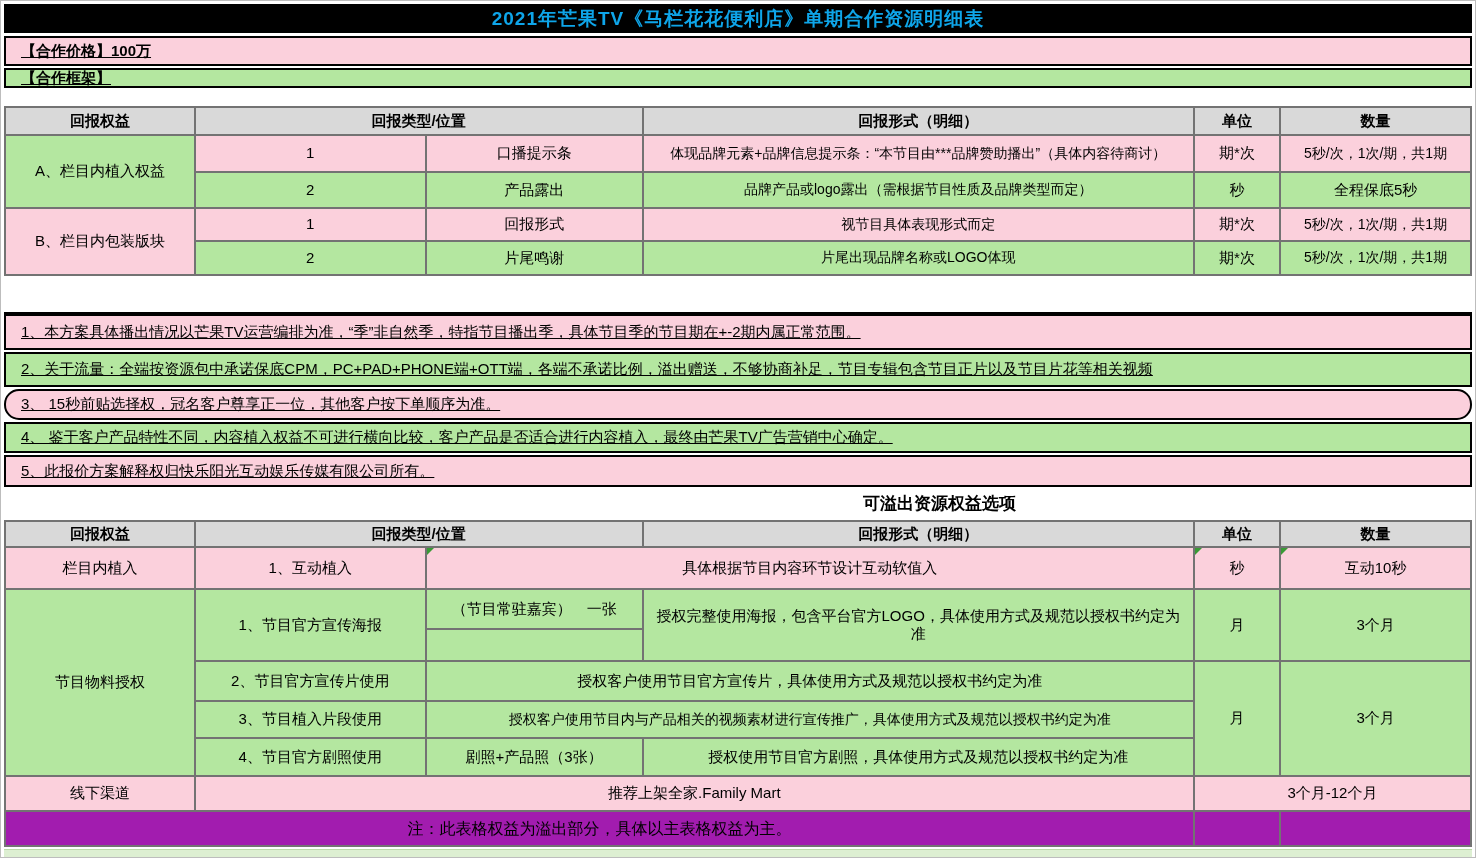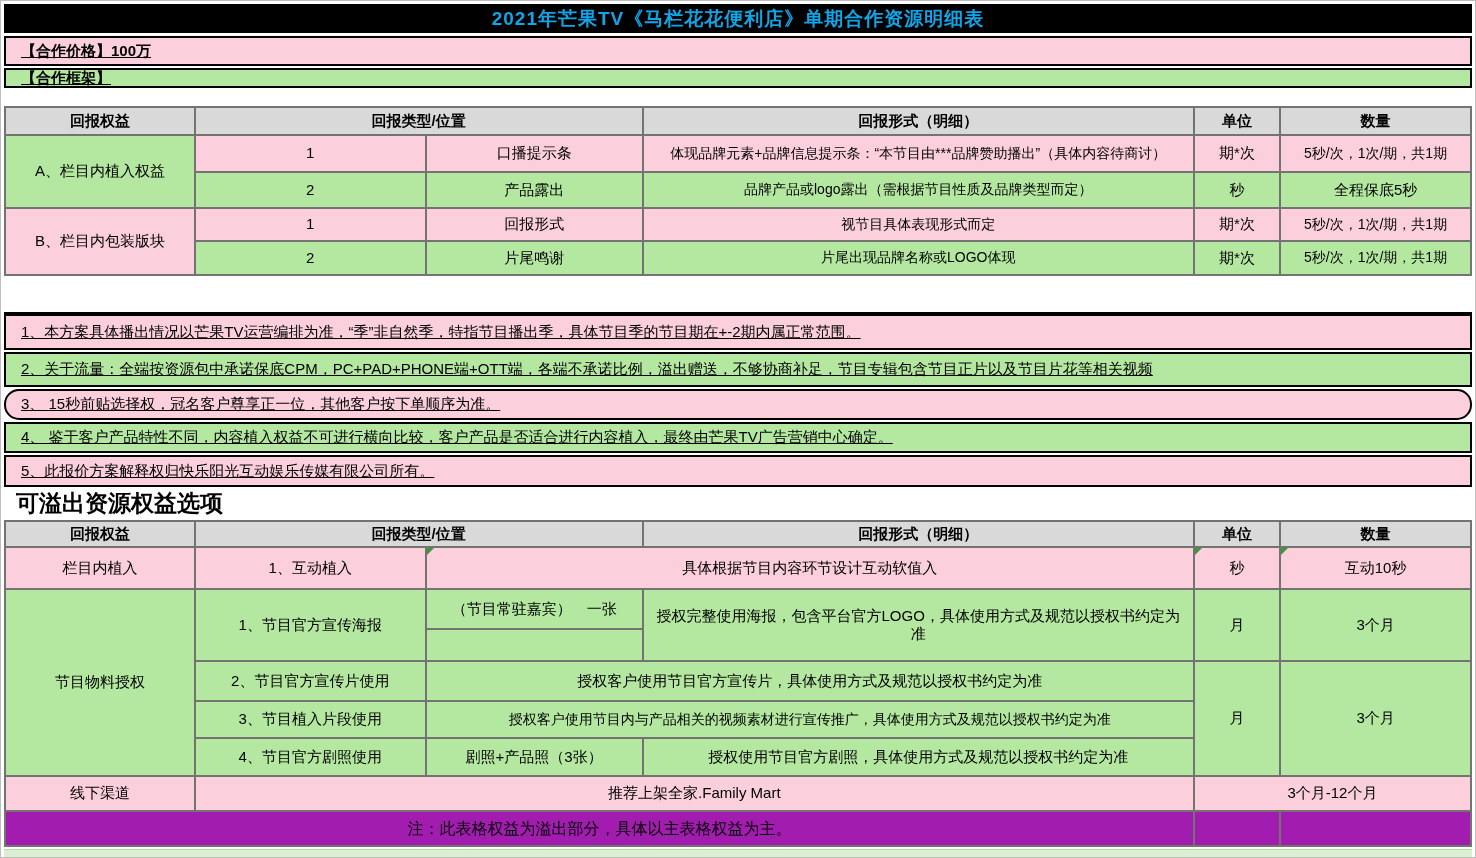--- a/index.html
+++ b/index.html
@@ -45,21 +45,21 @@
     font-family:"Liberation Serif","DejaVu Serif",serif;
     font-size:16px; text-align:left; padding-left:8px;margin-top:44px;
   }
   .flag::before {
     content:""; position:absolute; top:0; left:0;
     border-top:7px solid #3a9a36; border-right:7px solid transparent;
   }
   .overflow-heading {
     position:absolute; left:16px; top:491px; width:1000px;
     font-family:"Liberation Serif","DejaVu Serif",serif;
-    font-size:23px; font-weight:bold; line-height:26px; text-align:left;
+    font-size:17px; font-weight:bold; line-height:26px; text-align:right;
   }
   .bottom-strip {
     top:849px; height:8px; background:#DDEFD2; border-top:1px solid #b9dca6;
   }
 </style>
 </head>
 <body>
 
 <div class="page"></div>
 

